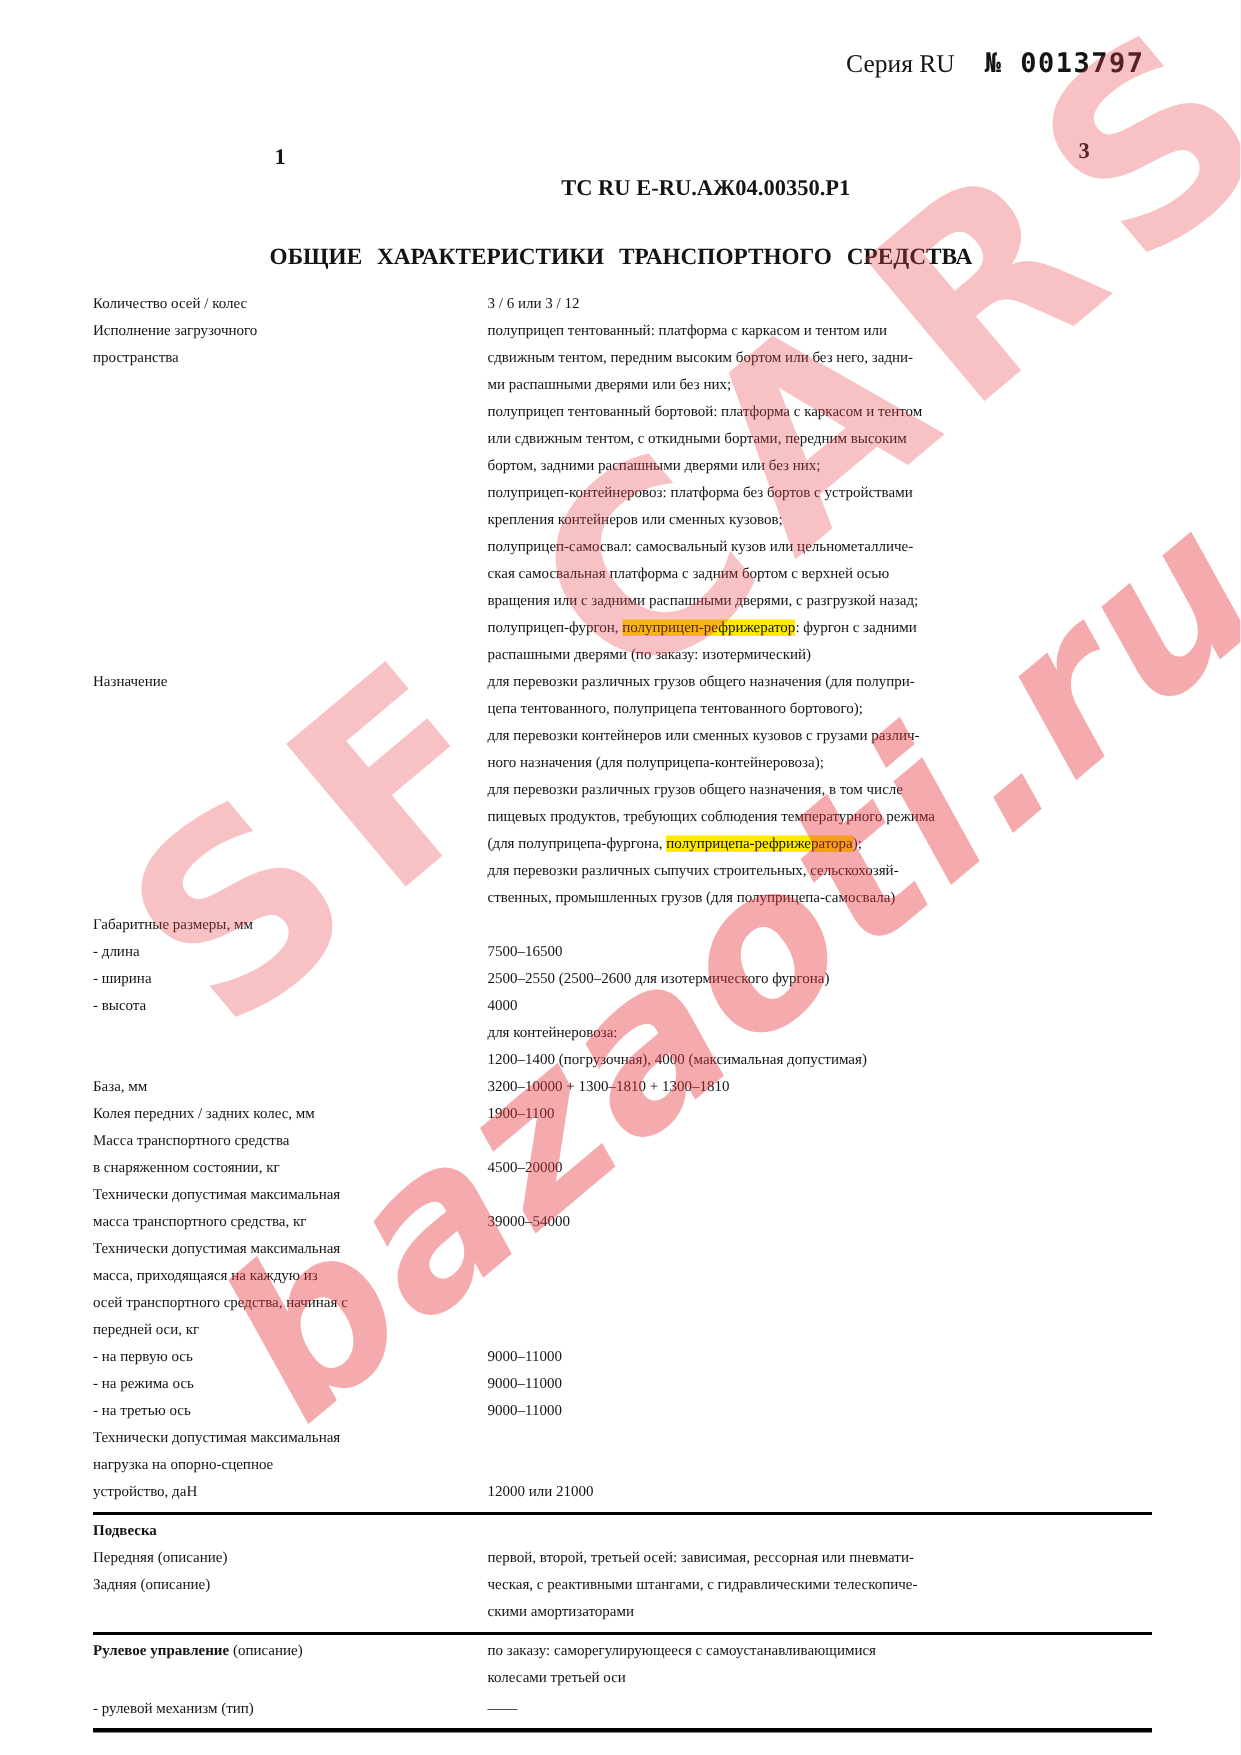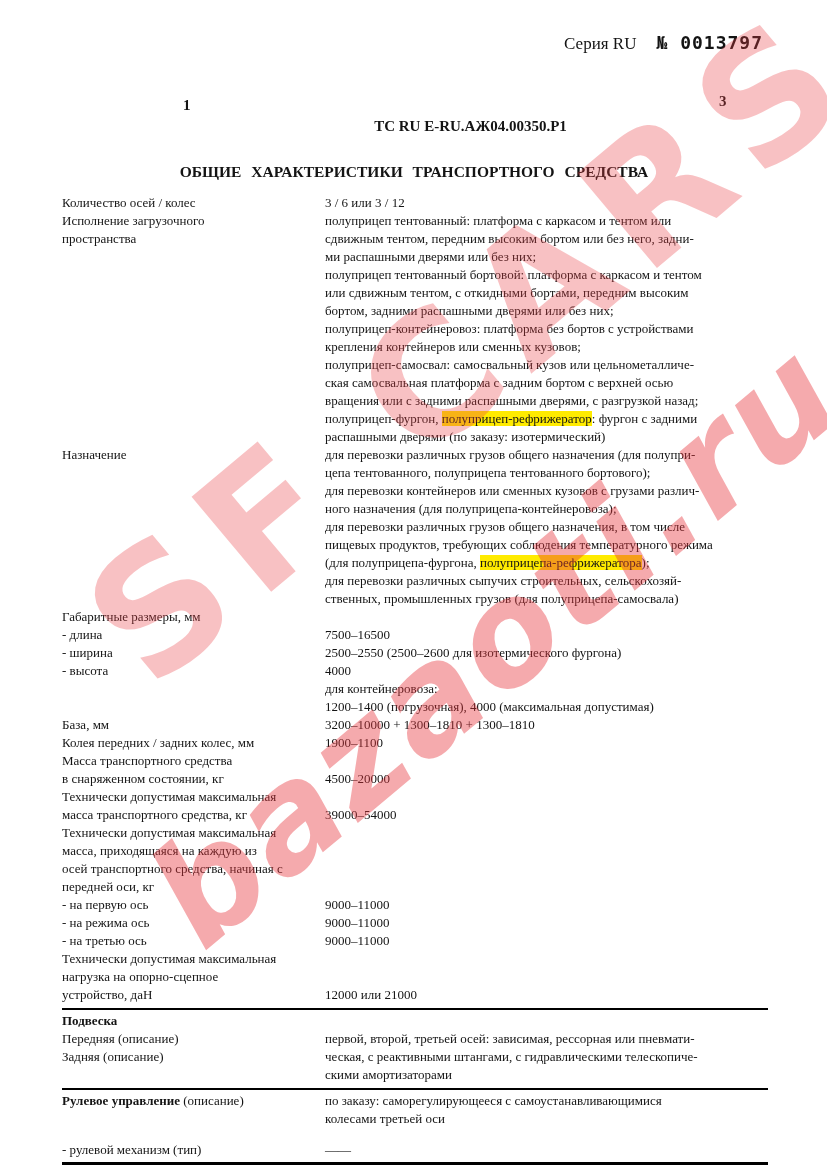--- a/index.html
+++ b/index.html
@@ -12,22 +12,22 @@
   .pageno{position:absolute;font-weight:700;font-size:15px;}
   .pageno.left{left:183px;top:97px;}
   .pageno.right{left:719px;top:93px;}
   .approval{position:absolute;left:0;top:118px;width:100%;text-align:center;
             padding-left:114px;box-sizing:border-box;font-weight:700;font-size:15px;}
   .doc-title{position:absolute;left:62px;top:163px;width:704px;text-align:center;
              font-weight:700;font-size:15.5px;word-spacing:6px;}
   
   .content{position:absolute;left:62px;top:194px;width:706px;}
   .spec-row{display:flex;align-items:flex-start;}
-  .spec-row.gap-top{margin-top:13px;}
-  .cell{white-space:pre-line;font-size:13px;line-height:18px;}
+  .spec-row.gap-top{margin-top:3px;}
+  .cell{white-space:pre-line;font-size:10px;line-height:18px;}
   .cell.label{flex:0 0 263px;}
   .cell.value{flex:1;}
   .b{font-weight:700;}
   .hl{background:var(--hl,#ffeb00);font-family:Liberation Serif, serif;}
   .hr{border-top:2px solid #000;margin:4px 0 2px;}
   .hr.thick{border-top-width:3px;margin-top:3px;}
   
   .wm{position:absolute;z-index:9;pointer-events:none;white-space:nowrap;
       font-family:"DejaVu Sans","Liberation Sans",sans-serif;font-weight:700;
       transform-origin:0 0;transform:rotate(-40deg);}

